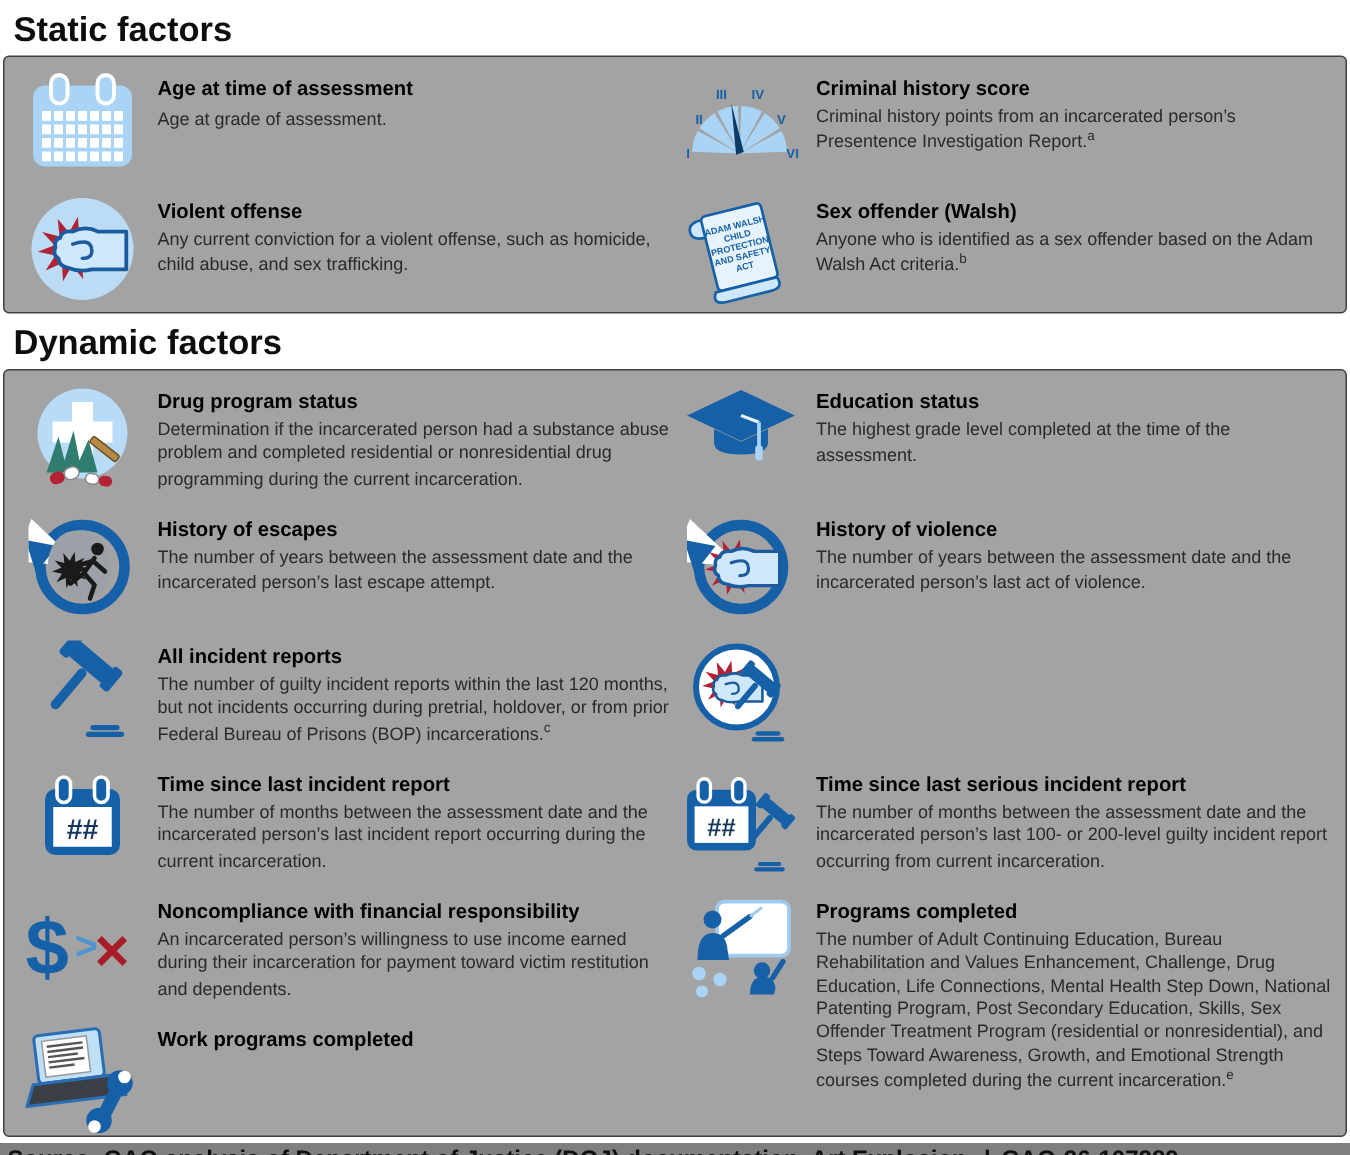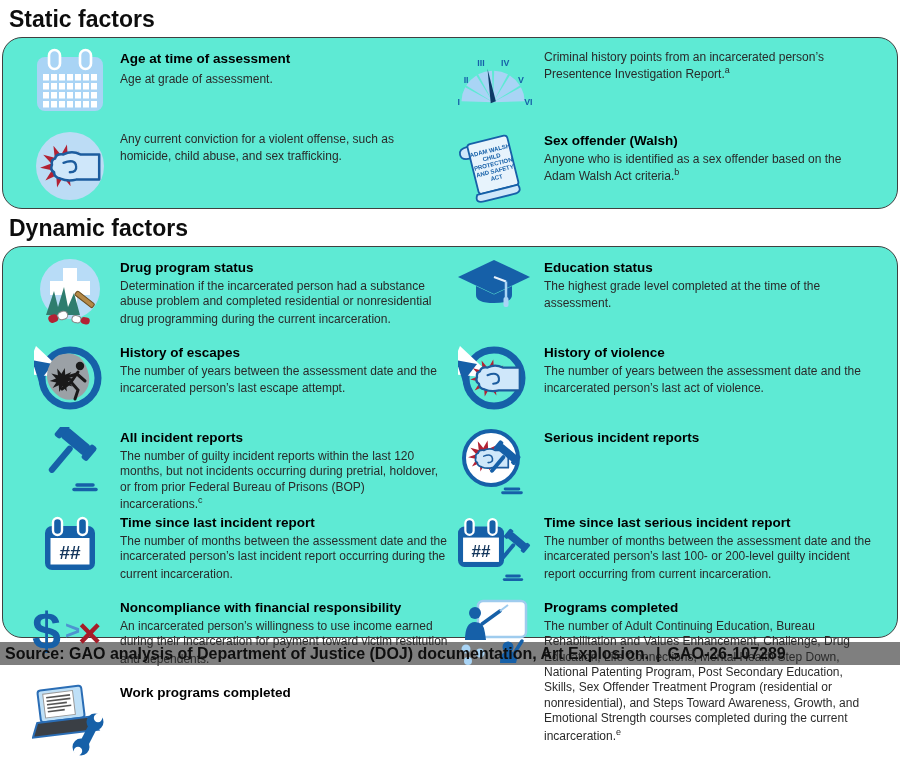--- a/index.html
+++ b/index.html
@@ -1,22 +1,22 @@
 <!DOCTYPE html>
 <html><head>
 <meta charset="utf-8">
 <style>
   *{box-sizing:border-box;margin:0;padding:0}
   html,body{width:900px;height:770px;overflow:hidden;background:#fff;
     font-family:"Liberation Sans",sans-serif;color:#111}
   .section-title{font-size:23px;font-weight:bold;color:#0d0d0d;margin:6px 0 4px 9px}
-  .panel{border:1.6px solid #404040;border-radius:20px;margin:0 2px;display:flex;
-    padding:5px 23px;background:#5eead4}
+  .panel{border:1.6px solid #404040;border-radius:4px;margin:0 2px;display:flex;
+    padding:5px 8px;background:#a3a3a3}
   .panel.static{height:172px}
-  .panel.dynamic{height:392px}
+  .panel.dynamic{height:512px}
   .col{flex:1;display:flex;flex-direction:column;min-width:0}
   .factor{display:flex;gap:10px;padding:5px 2px 3px 4px}
   .static .factor{min-height:82px}
   .dynamic .factor{min-height:85px}
   .icon{width:80px;min-width:80px;display:flex;justify-content:center;align-items:flex-start}
   .txt{flex:1;min-width:0;padding-top:2px}
   .ftitle{font-size:13.5px;font-weight:bold;color:#000;margin:1px 0 4px}
   .fdesc{font-size:12px;line-height:1.28;color:#2a2a2a;max-width:356px}
   sup{font-size:9px}
   .footerbar{margin:4px 0 0 0;background:#7f7f7f;height:23px;display:flex;align-items:center;
@@ -100,20 +100,21 @@
           <circle cx="36" cy="36" r="34" fill="#bcdcf5"></circle>
           <g transform="translate(28,36) scale(1.1)">
               <use href="#burst" fill="#b22234"></use>
             </g>
           <g transform="translate(40,37) scale(1.05)">
               <use href="#fist"></use>
             </g>
         </svg>
       </div>
       <div class="txt">
+        <div class="ftitle">Violent offense</div>
         <div class="fdesc"><span>Any current conviction for a violent offense, such as homicide, child abuse, and sex trafficking.</span><sup></sup></div>
       </div>
     </div>
 
   </div>
   <div class="col">
 
     <div class="factor">
       <div class="icon">
         <svg width="86" height="62" viewBox="0 0 86 62">
@@ -130,20 +131,21 @@
             <text x="5" y="59">I</text>
             <text x="13" y="35">II</text>
             <text x="29" y="17">III</text>
             <text x="55" y="17">IV</text>
             <text x="72" y="35">V</text>
             <text x="80" y="59">VI</text>
           </g>
         </svg>
       </div>
       <div class="txt">
+        <div class="ftitle">Criminal history score</div>
         <div class="fdesc"><span>Criminal history points from an incarcerated person’s Presentence Investigation Report.</span><sup>a</sup></div>
       </div>
     </div>
 
     <div class="factor">
       <div class="icon">
         <svg width="74" height="74" viewBox="0 0 74 74">
           <g transform="rotate(-14 37 37)">
             <path d="M16 11 Q7 11 7 17 Q7 23 16 23 L21 23 L21 11 Z" fill="#cfe7fa" stroke="#1660a8" stroke-width="1.8"></path>
             <rect x="16" y="9" width="41" height="51" rx="3" fill="#e7f3fc" stroke="#1660a8" stroke-width="1.8"></rect>
@@ -345,21 +347,20 @@
             </g>
           <g transform="translate(43,33) scale(0.8)">
               <use href="#gavel" fill="#1660a8"></use>
             </g>
           <g transform="translate(54,62) scale(0.85)">
               <use href="#soundblock" stroke="#1660a8" stroke-width="3.5"></use>
             </g>
         </svg>
       </div>
       <div class="txt">
-        <div class="ftitle">Serious incident reports</div>
       </div>
     </div>
 
     <div class="factor">
       <div class="icon">
         <svg width="78" height="70" viewBox="0 0 78 70">
           <g transform="translate(26,32) scale(0.92)">
               <use href="#caldark" fill="#1660a8"></use>
             </g>
           <text x="26" y="45" font-size="17" font-weight="bold" fill="#14365c" text-anchor="middle">##</text>

